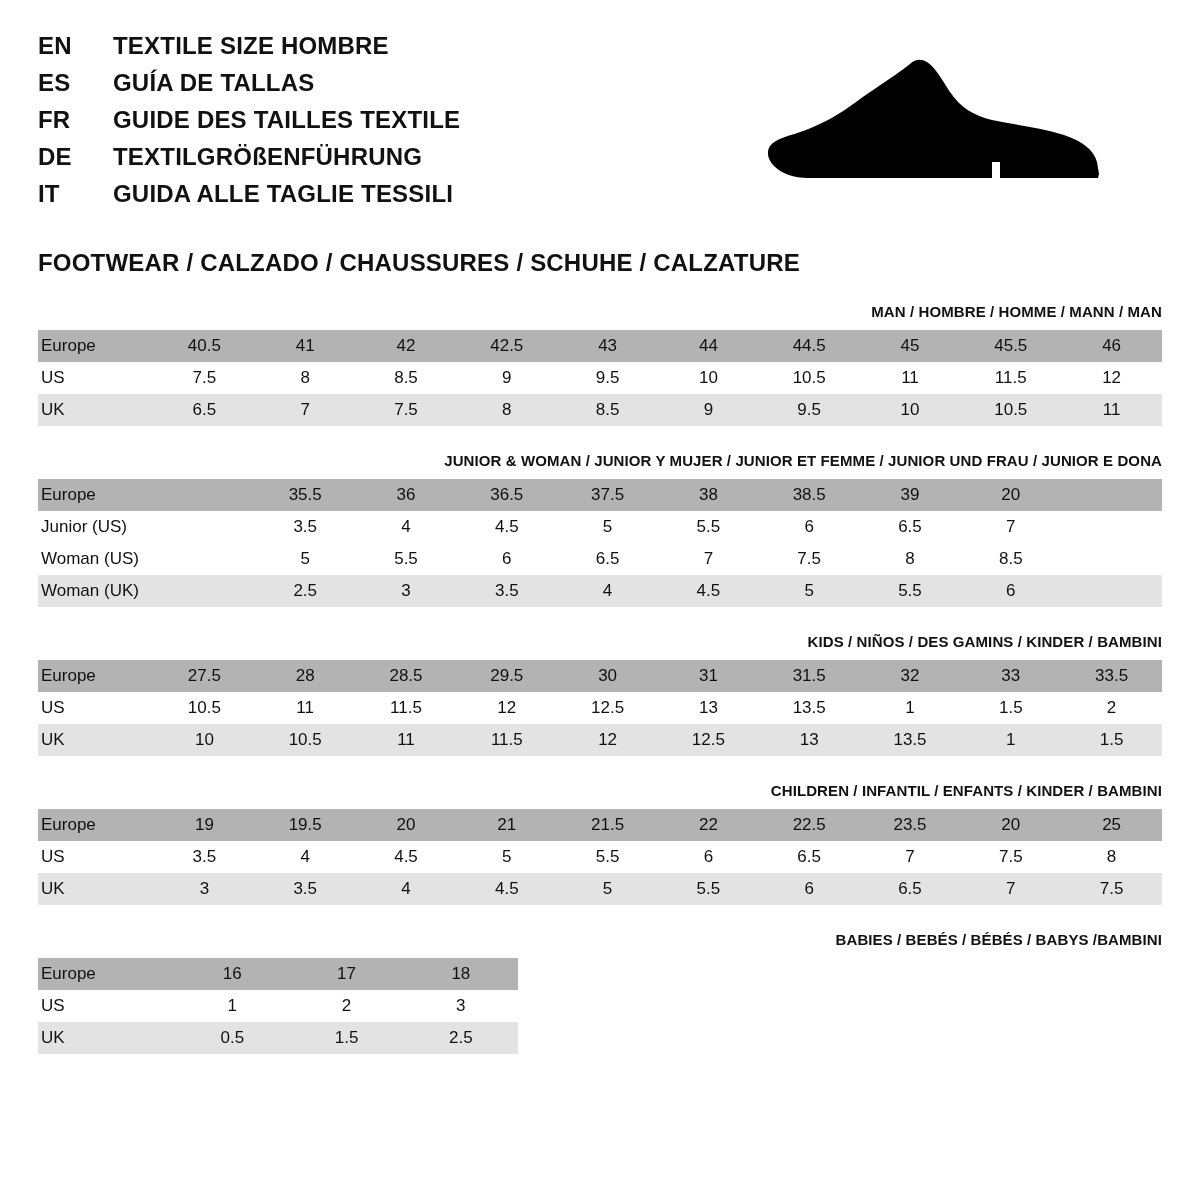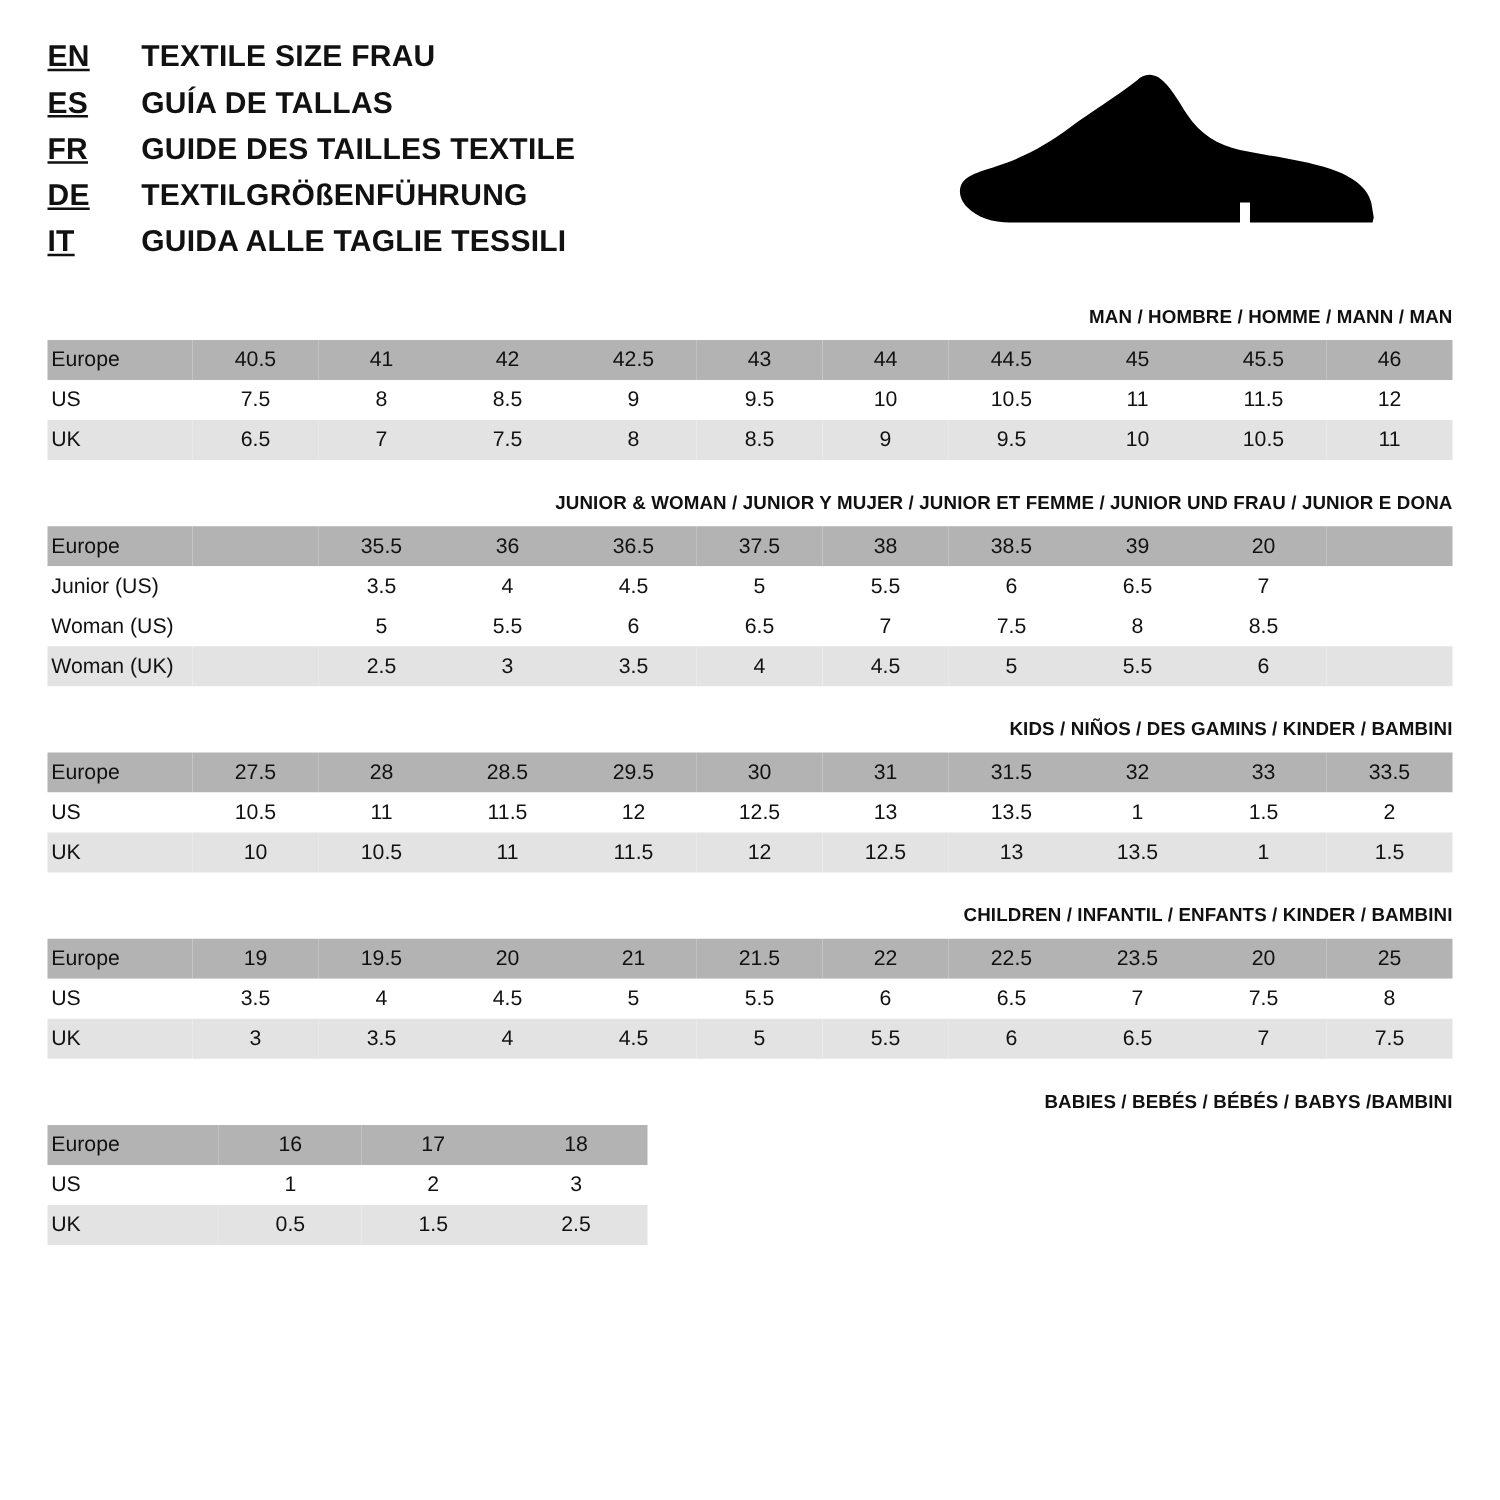--- a/index.html
+++ b/index.html
@@ -36,21 +36,20 @@
     align-items: baseline;
     line-height: 1.0;
     margin-bottom: 13px;
   }
   .lang-code {
     width: 75px;
     flex: none;
     font-size: 24px;
     font-weight: bold;
     letter-spacing: 0.2px;
-    text-decoration: underline;
   }
   .lang-title {
     font-size: 24px;
     font-weight: bold;
     letter-spacing: 0.2px;
   }
   .shoe-wrap {
     margin-right: 58px;
     margin-top: 24px;
   }
@@ -122,21 +121,21 @@
 </head>
 <body>
 
 <div class="page">
 
   <div class="header">
     <div class="lang-block">
 
       <div class="lang-row">
         <span class="lang-code">EN</span>
-        <span class="lang-title">TEXTILE SIZE FRAU</span>
+        <span class="lang-title">TEXTILE SIZE HOMBRE</span>
       </div>
 
       <div class="lang-row">
         <span class="lang-code">ES</span>
         <span class="lang-title">GUÍA DE TALLAS</span>
       </div>
 
       <div class="lang-row">
         <span class="lang-code">FR</span>
         <span class="lang-title">GUIDE DES TAILLES TEXTILE</span>
@@ -154,20 +153,21 @@
 
     </div>
 
     <div class="shoe-wrap">
       <svg width="340" height="130" viewBox="0 0 340 130" aria-hidden="true">
         <path fill="#000000" d="M146 6 C150 2 156 0 163 4 C172 10 178 22 186 34 C196 49 210 58 228 62 C252 67 278 70 300 77 C318 83 330 92 333 104 L335 116 L334 120 L236 120 L236 104 L228 104 L228 120 L44 120 C30 120 18 116 10 108 C4 102 2 94 6 88 C12 80 26 78 42 72 C60 65 76 56 92 44 C108 32 128 20 146 6 Z"></path>
       </svg>
     </div>
   </div>
 
+  <div class="footwear-line">FOOTWEAR / CALZADO / CHAUSSURES / SCHUHE / CALZATURE</div>
 
   <div class="section sec-man">
     <div class="section-title">MAN / HOMBRE / HOMME / MANN / MAN</div>
     <table class="size-table full">
       <colgroup>
         <col class="lbl-full">
           <col class="d-full">
           <col class="d-full">
           <col class="d-full">
           <col class="d-full">

